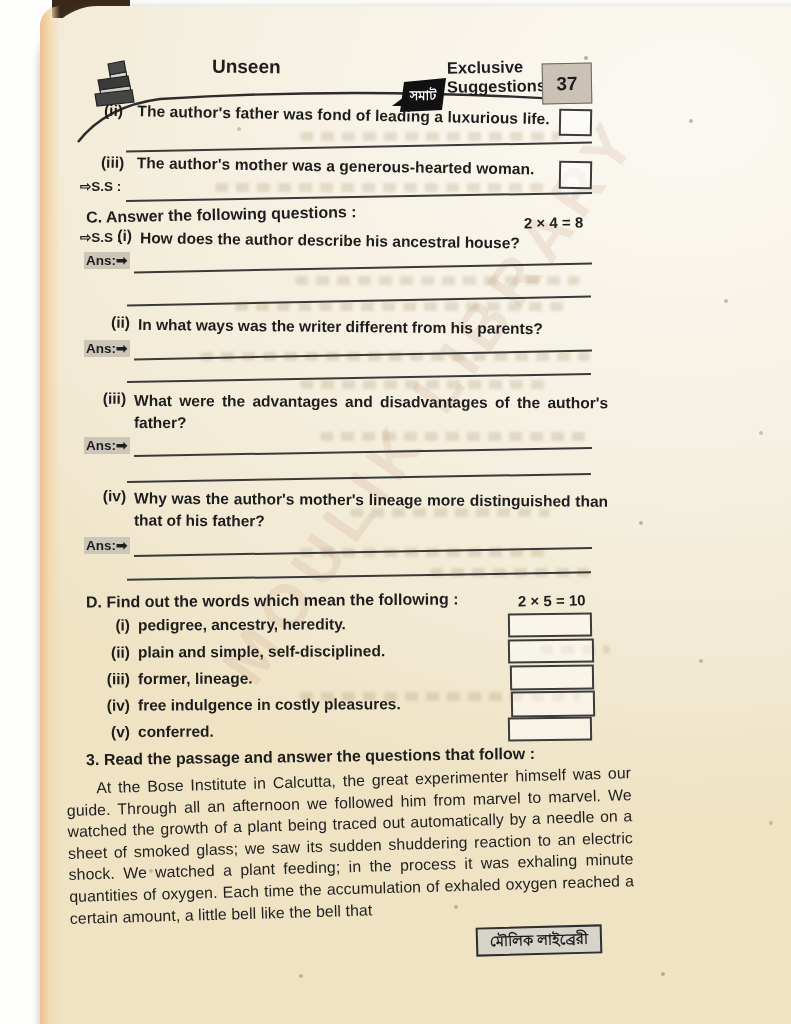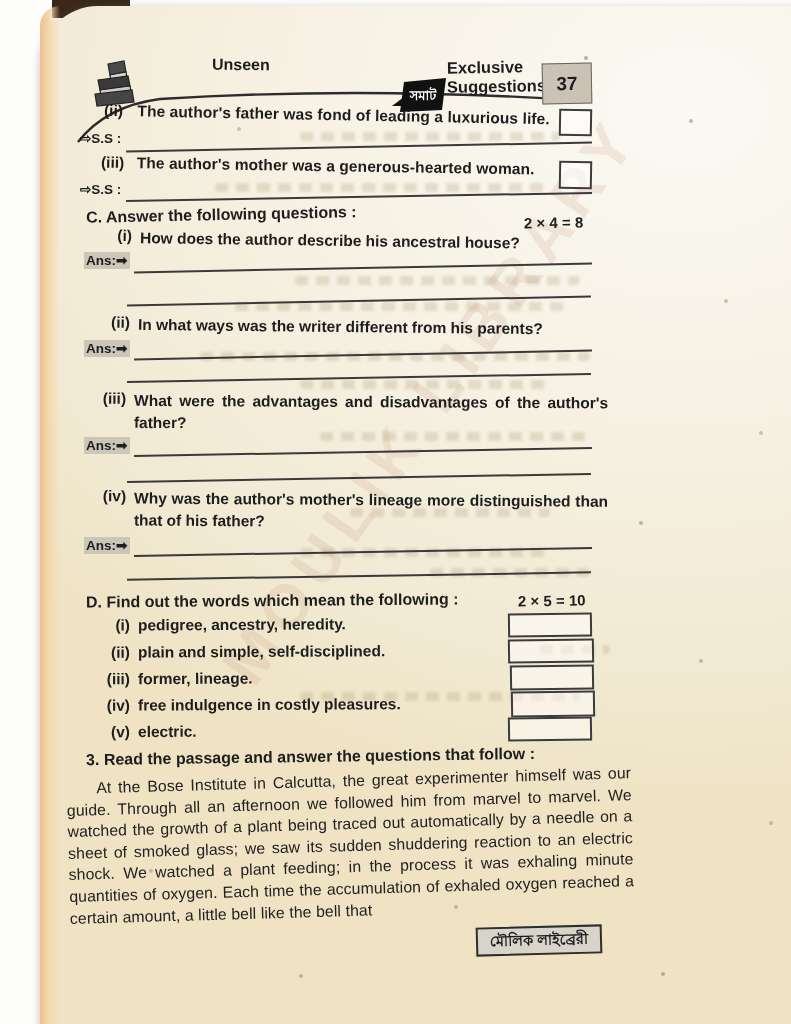--- a/index.html
+++ b/index.html
@@ -20,21 +20,21 @@
   }
   .page::before{content:"";position:absolute;left:0;top:0;bottom:0;width:20px;
     background:linear-gradient(90deg,#edbf94 0%,#f3d9ae 45%,rgba(246,233,200,0) 100%);
     border-top-left-radius:58px;}
   .layer{position:absolute;left:0;top:0;width:791px;height:1024px;z-index:3;}
   .abs{position:absolute;}
   .stmt{font-size:15.5px;font-weight:700;letter-spacing:.1px;}
   .num{font-weight:700;font-size:15.5px;}
   .head{font-size:16px;font-weight:700;}
   .marks{font-size:15px;font-weight:700;}
-  .ssl{font-size:13.5px;font-weight:700;}
+  .ssl{font-size:13.5px;font-weight:700;margin-top:48px;}
   .ansl{font-size:13.5px;font-weight:700;background:#ccc6b9;padding:0 3px 1px 2px;}
   .wline{position:absolute;height:0;border-top:2px solid #3a3a3a;}
   .cbox{position:absolute;border:2px solid #3c3c3c;background:rgba(255,255,255,.55);}
   .dbox{position:absolute;border:2px solid #3c3c3c;background:rgba(255,255,255,.5);}
   .qrow{position:absolute;display:flex;gap:8px;}
   .qrow .qnum{flex:0 0 28px;text-align:right;}
   .qrow .qtxt{font-weight:700;font-size:15.5px;line-height:1.45;text-align:justify;}
   .ditem{position:absolute;display:flex;gap:8px;}
   .ditem .dnum{flex:0 0 34px;text-align:right;font-weight:700;font-size:15.5px;}
   .ditem .dtxt{font-weight:700;font-size:15.5px;}
@@ -94,21 +94,21 @@
     <svg width="50" height="50" viewBox="0 0 50 50">
       <g stroke="#222" stroke-width="1.2">
         <polygon points="18,6 34,3 36,14 20,17" fill="#4a4a4a"></polygon>
         <polygon points="20,17 36,14 37,20 21,23" fill="#d9d6cf"></polygon>
         <polygon points="8,22 38,18 40,28 10,32" fill="#3a3a3a"></polygon>
         <polygon points="10,32 40,28 41,34 11,38" fill="#cfccc4"></polygon>
         <polygon points="5,36 42,32 44,44 7,48" fill="#454545"></polygon>
       </g>
     </svg>
   </div>
-  <div class="abs" style="left:212px;top:56px;transform:rotate(.5deg);font-size:16px;font-weight:700;">Unseen</div>
+  <div class="abs" style="left:212px;top:56px;transform:rotate(.5deg);font-size:19px;font-weight:700;">Unseen</div>
 
   <div class="abs" style="left:68px;top:84px;">
     <svg width="530" height="62" viewBox="0 0 530 62">
       <path d="M 10 58 Q 38 22 92 15 Q 300 2 522 17" fill="none" stroke="#2c2c2c" stroke-width="2.4"></path>
     </svg>
   </div>
 
   <div class="abs" style="left:392px;top:76px;width:56px;height:38px;">
     <svg width="56" height="38" viewBox="0 0 56 38">
       <polygon points="0,30 16,18 16,30" fill="#111"></polygon>
@@ -195,21 +195,21 @@
   <div class="dbox" style="left:510px;top:665px;width:80px;height:21px;transform:rotate(-.8deg);"></div>
 
   <div class="ditem" style="left:96px;top:696px;transform:rotate(-.3deg);">
     <span class="dnum">(iv)</span>
     <span class="dtxt">free indulgence in costly pleasures.</span>
   </div>
   <div class="dbox" style="left:511px;top:691px;width:80px;height:22px;transform:rotate(-.8deg);"></div>
 
   <div class="ditem" style="left:96px;top:723px;transform:rotate(-.3deg);">
     <span class="dnum">(v)</span>
-    <span class="dtxt">electric.</span>
+    <span class="dtxt">conferred.</span>
   </div>
   <div class="dbox" style="left:508px;top:717px;width:80px;height:20px;transform:rotate(-.8deg);"></div>
 
   <div class="abs head" style="left:86px;top:748px;transform:rotate(-.8deg);">3. Read the passage and answer the questions that follow :</div>
   <div class="passage">At the Bose Institute in Calcutta, the great experimenter himself was our guide. Through all an afternoon we followed him from marvel to marvel. We watched the growth of a plant being traced out automatically by a needle on a sheet of smoked glass; we saw its sudden shuddering reaction to an electric shock. We watched a plant feeding; in the process it was exhaling minute quantities of oxygen. Each time the accumulation of exhaled oxygen reached a certain amount, a little bell like the bell that</div>
 
   <div class="libbadge">
     <span>মৌলিক লাইব্রেরী</span>
   </div>
 </div>

